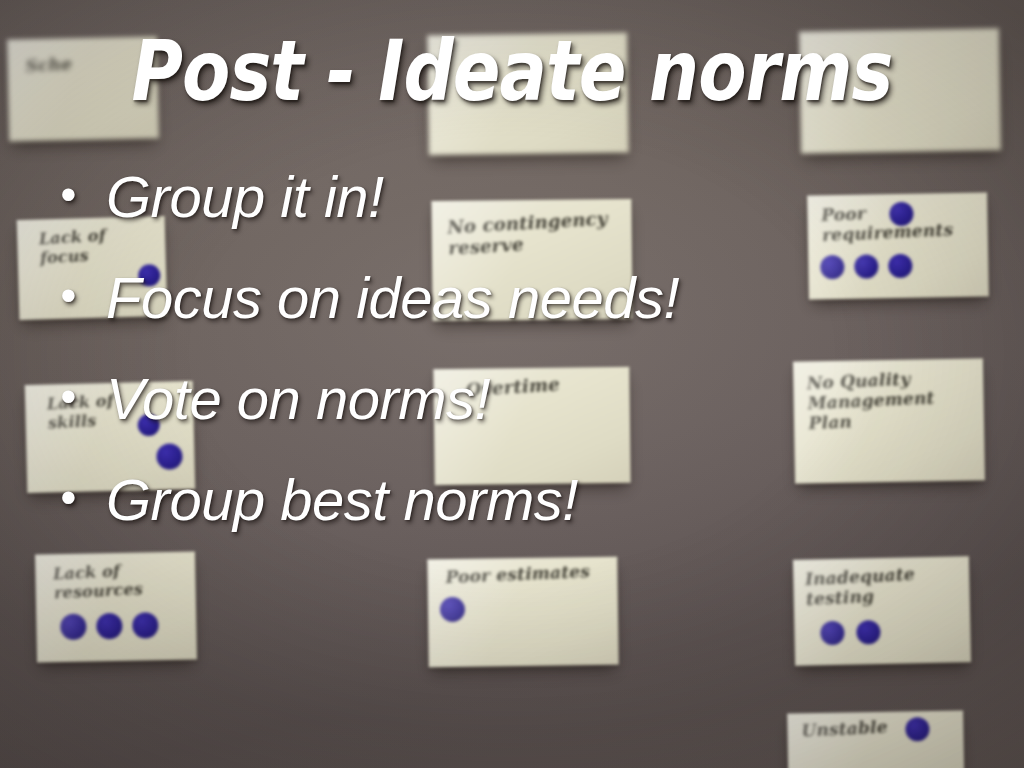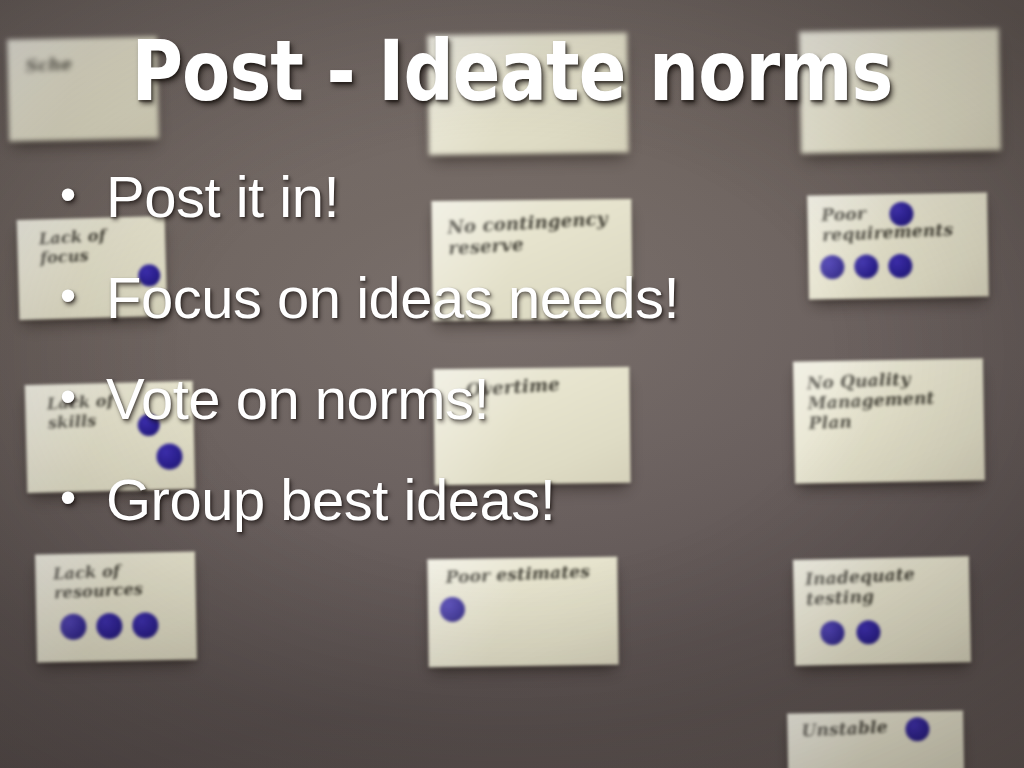--- a/index.html
+++ b/index.html
@@ -60,21 +60,21 @@
     opacity:.88;
   }
 
   .dots{position:absolute;display:flex;}
   .dot{
     border-radius:50%;
     background:radial-gradient(circle at 36% 32%,#3d2fb0 0%,#2a1f8f 55%,#1d1568 100%);
   }
 
   
-  #overlay{position:absolute;inset:0;}
+  #overlay{position:absolute;inset:0;font-style:italic;}
 
   #title{
     position:absolute;
     left:0;right:0;top:30px;
     text-align:center;
     color:#ffffff;
     font-family:"DejaVu Sans Condensed","Liberation Sans Narrow","Liberation Sans",sans-serif;
     font-weight:700;
     font-size:84px;
     line-height:.98;
@@ -218,34 +218,34 @@
   <div id="vignette"></div>
 
   <div id="overlay">
 
     <div id="title">Post - Ideate norms</div>
 
     <div id="bullets">
 
       <div class="bullet">
         <span class="marker">•</span>
-        <span class="btext">Post it in!</span>
+        <span class="btext">Group it in!</span>
       </div>
 
       <div class="bullet">
         <span class="marker">•</span>
         <span class="btext">Focus on ideas needs!</span>
       </div>
 
       <div class="bullet">
         <span class="marker">•</span>
         <span class="btext">Vote on norms!</span>
       </div>
 
       <div class="bullet">
         <span class="marker">•</span>
-        <span class="btext">Group best ideas!</span>
+        <span class="btext">Group best norms!</span>
       </div>
 
     </div>
   </div>
 
 </div>
 
 </body></html>

